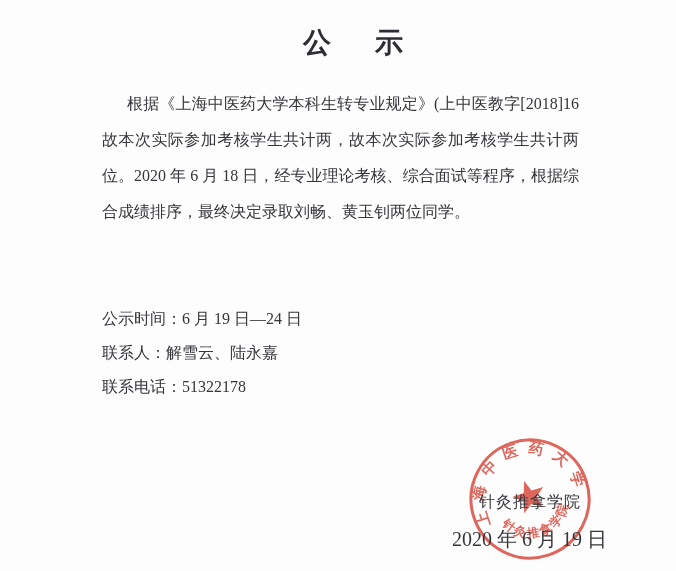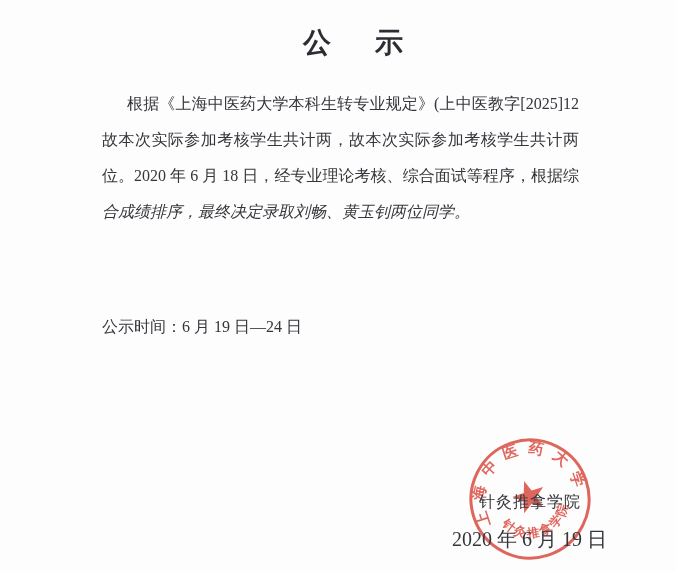--- a/index.html
+++ b/index.html
@@ -39,28 +39,28 @@
     left: 102px;
     width: 477px;
     font-size: 16px;
   }
   .body-line {
     line-height: 36px;
     text-align: justify;
     text-align-last: justify;
   }
   .body-line.first { text-indent: 25px; }
-  .body-line.last { text-align-last: left; font-style: italic; }
+  .body-line.last { text-align-last: left; }
   .meta {
     position: absolute;
     top: 302px;
     left: 102px;
     font-size: 16px;
   }
-  .meta-line { line-height: 34px; white-space: nowrap; margin-top: 8px; }
+  .meta-line { line-height: 34px; white-space: nowrap; }
   .signature {
     position: absolute;
     top: 492px;
     left: 479px;
     font-size: 16px;
     letter-spacing: 1px;
     white-space: nowrap;
     z-index: 3;
   }
   .sign-date {
@@ -87,29 +87,35 @@
   .seal .star { fill: var(--seal-red); }
 </style>
 </head>
 <body>
 
 <div class="page">
 
   <h1 class="title">公　示</h1>
 
   <div class="body-text">
-    <div class="body-line first">根据《上海中医药大学本科生转专业规定》(上中医教字[2025]12</div>
+    <div class="body-line first">根据《上海中医药大学本科生转专业规定》(上中医教字[2018]16</div>
     <div class="body-line">故本次实际参加考核学生共计两，故本次实际参加考核学生共计两</div>
     <div class="body-line">位。2020 年 6 月 18 日，经专业理论考核、综合面试等程序，根据综</div>
     <div class="body-line last">合成绩排序，最终决定录取刘畅、黄玉钊两位同学。</div>
   </div>
 
   <div class="meta">
     <div class="meta-line">
       <span>公示时间：</span><span>6 月 19 日—24 日</span>
+    </div>
+    <div class="meta-line">
+      <span>联系人：</span><span>解雪云、陆永嘉</span>
+    </div>
+    <div class="meta-line">
+      <span>联系电话：</span><span>51322178</span>
     </div>
   </div>
 
   <div class="signature">针灸推拿学院</div>
   <div class="sign-date">2020 年 6 月 19 日</div>
 
   <svg class="seal" viewBox="0 0 160 160" xmlns="http://www.w3.org/2000/svg">
     <defs>
       <path id="arcTop" d="M 38 99 A 46 46 0 1 1 122 99"></path>
       <path id="arcBottom" d="M 45 95 A 38 38 0 0 0 115 95"></path>

